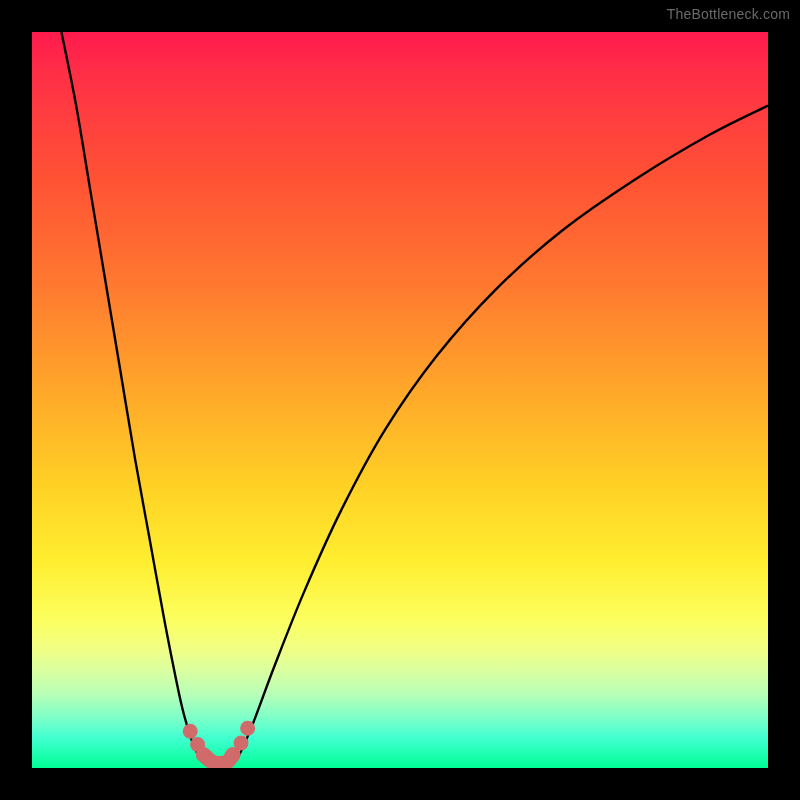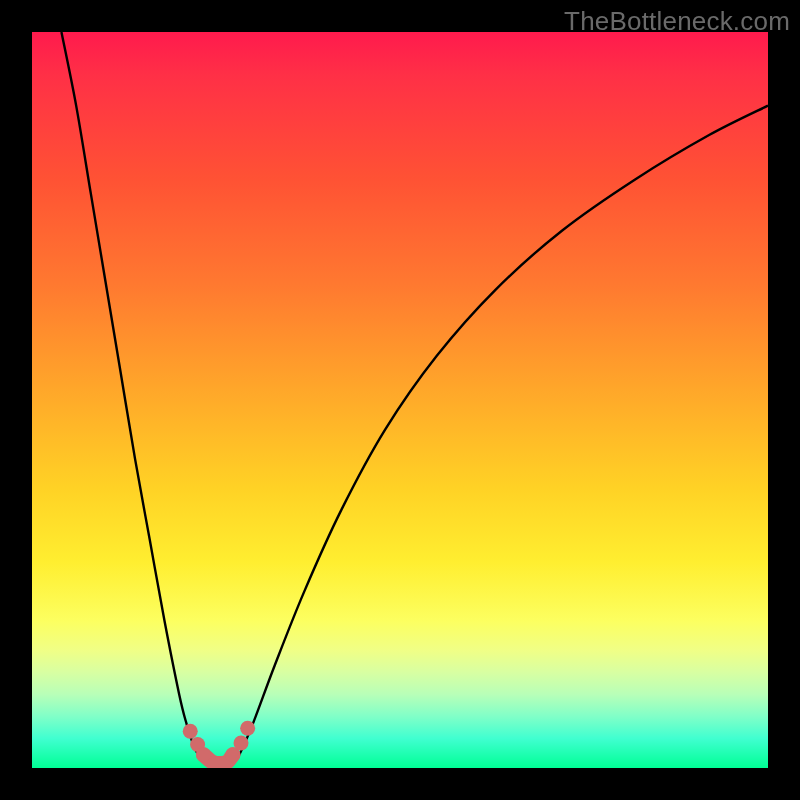--- a/index.html
+++ b/index.html
@@ -32,21 +32,21 @@
       #80ffc8 93%,
       #40ffd0 96%,
       #00ff95 100%
     );
   }
   .watermark {
     position: absolute;
     top: 6px;
     right: 10px;
     color: #6a6a6a;
-    font-size: 26px;
+    font-size: 14px;
     font-weight: 500;
     letter-spacing: 0.2px;
     z-index: 5;
   }
   svg.curve {
     position: absolute;
     left: 0;
     top: 0;
     width: 736px;
     height: 736px;

